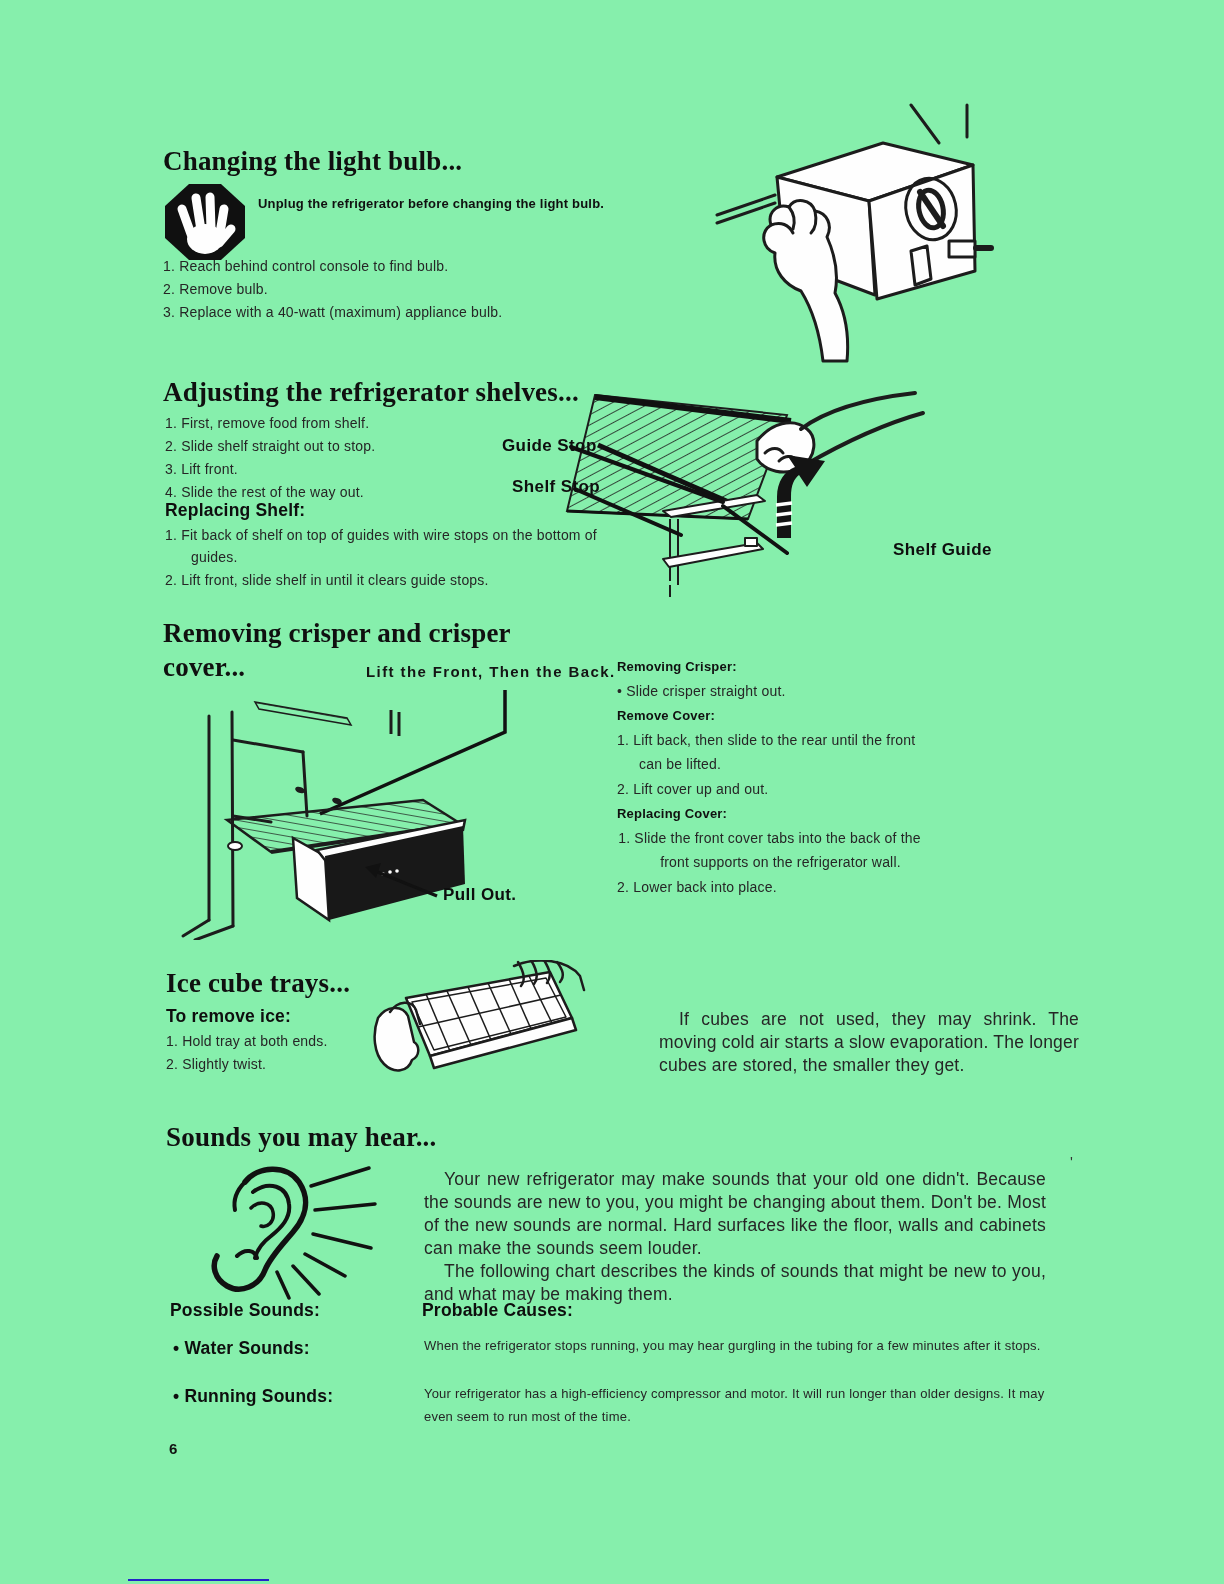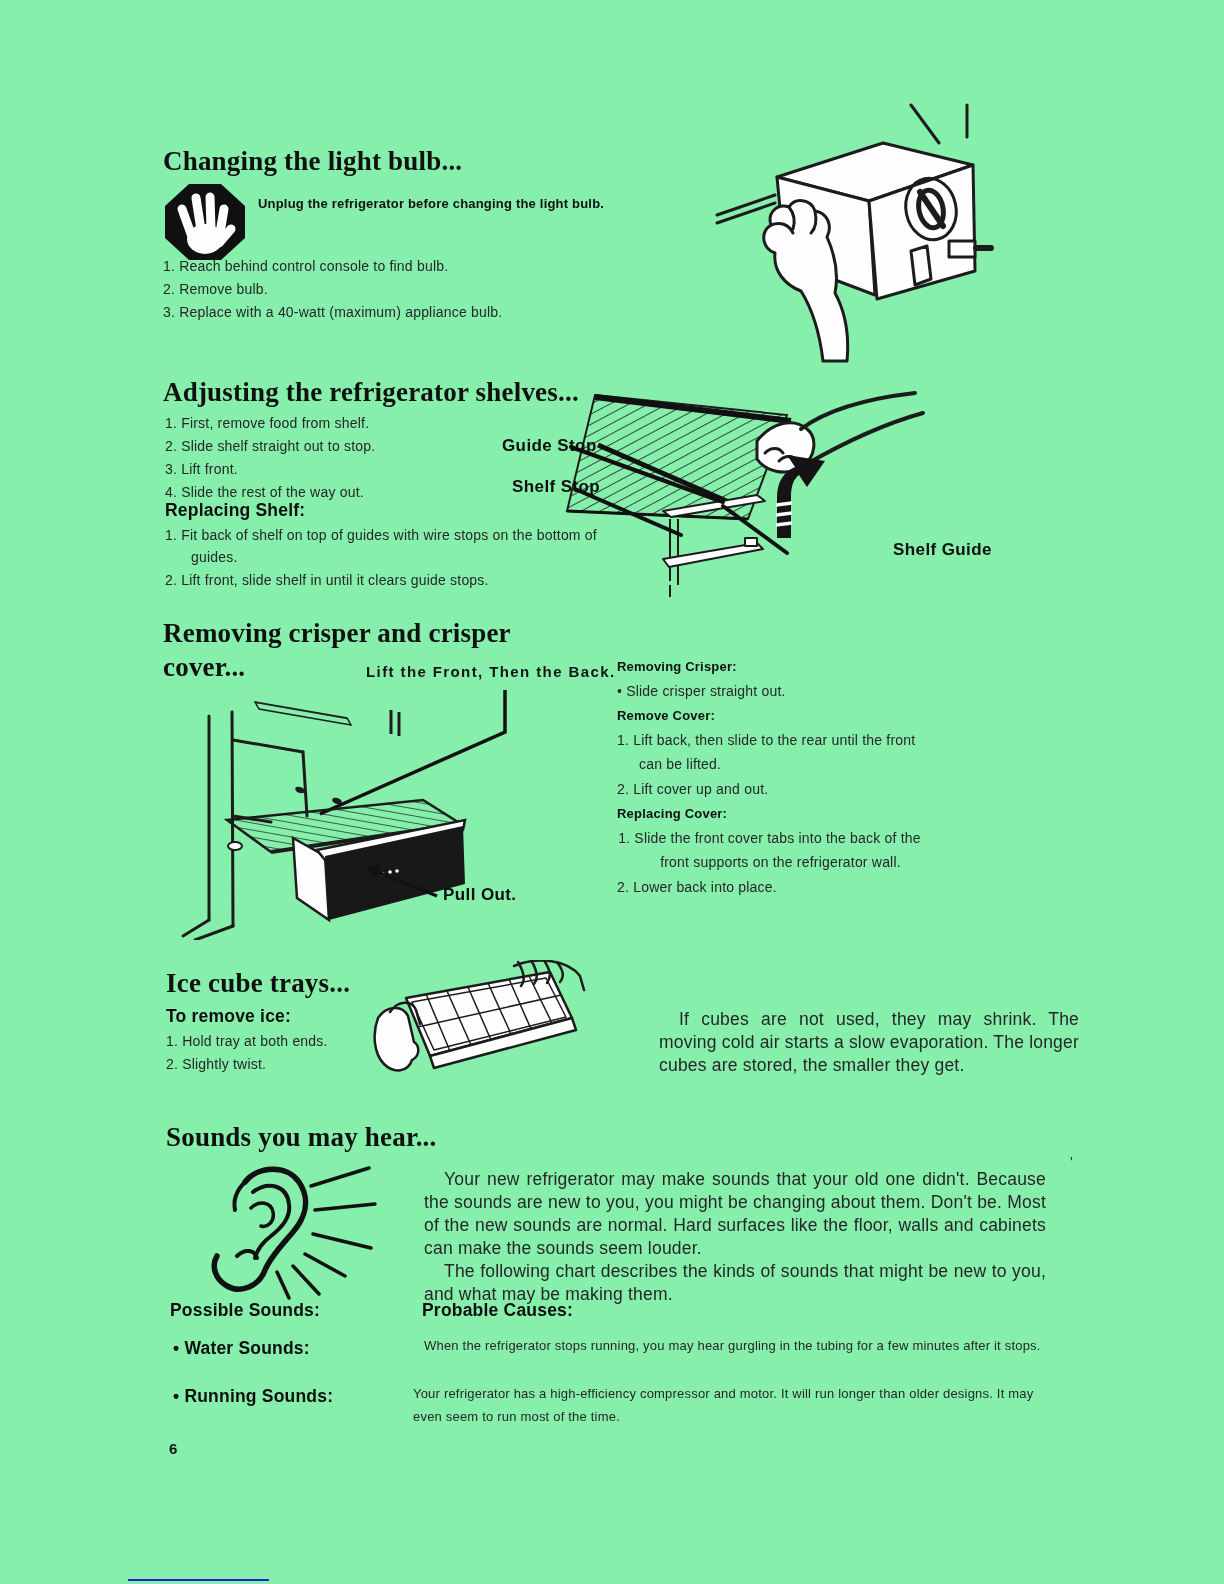--- a/index.html
+++ b/index.html
@@ -264,18 +264,18 @@
   </div>
   <div id="stray-mark">'</div>
 
   <div class="subhead" style="left:170px; top:1300px;">Possible Sounds:</div>
   <div class="subhead" style="left:422px; top:1300px;">Probable Causes:</div>
 
   <div class="subhead" style="left:173px; top:1338px;">• Water Sounds:</div>
   <div class="abs body" style="left:424px; top:1334px; width:640px; line-height:23px;">When the refrigerator stops running, you may hear gurgling in the tubing for a few minutes after it stops.</div>
 
   <div class="subhead" style="left:173px; top:1386px;">• Running Sounds:</div>
-  <div class="abs body" style="left:413px; top:1382px; width:640px; line-height:23px;">Your refrigerator has a high-efficiency compressor and motor. It will run longer than older designs. It may even seem to run most of the time.</div>
+  <div class="abs body" style="left:424px; top:1382px; width:640px; line-height:23px;">Your refrigerator has a high-efficiency compressor and motor. It will run longer than older designs. It may even seem to run most of the time.</div>
 
   <div id="page-number">6</div>
   <div id="footer-line"></div>
 
 </div>
 
 </body></html>

